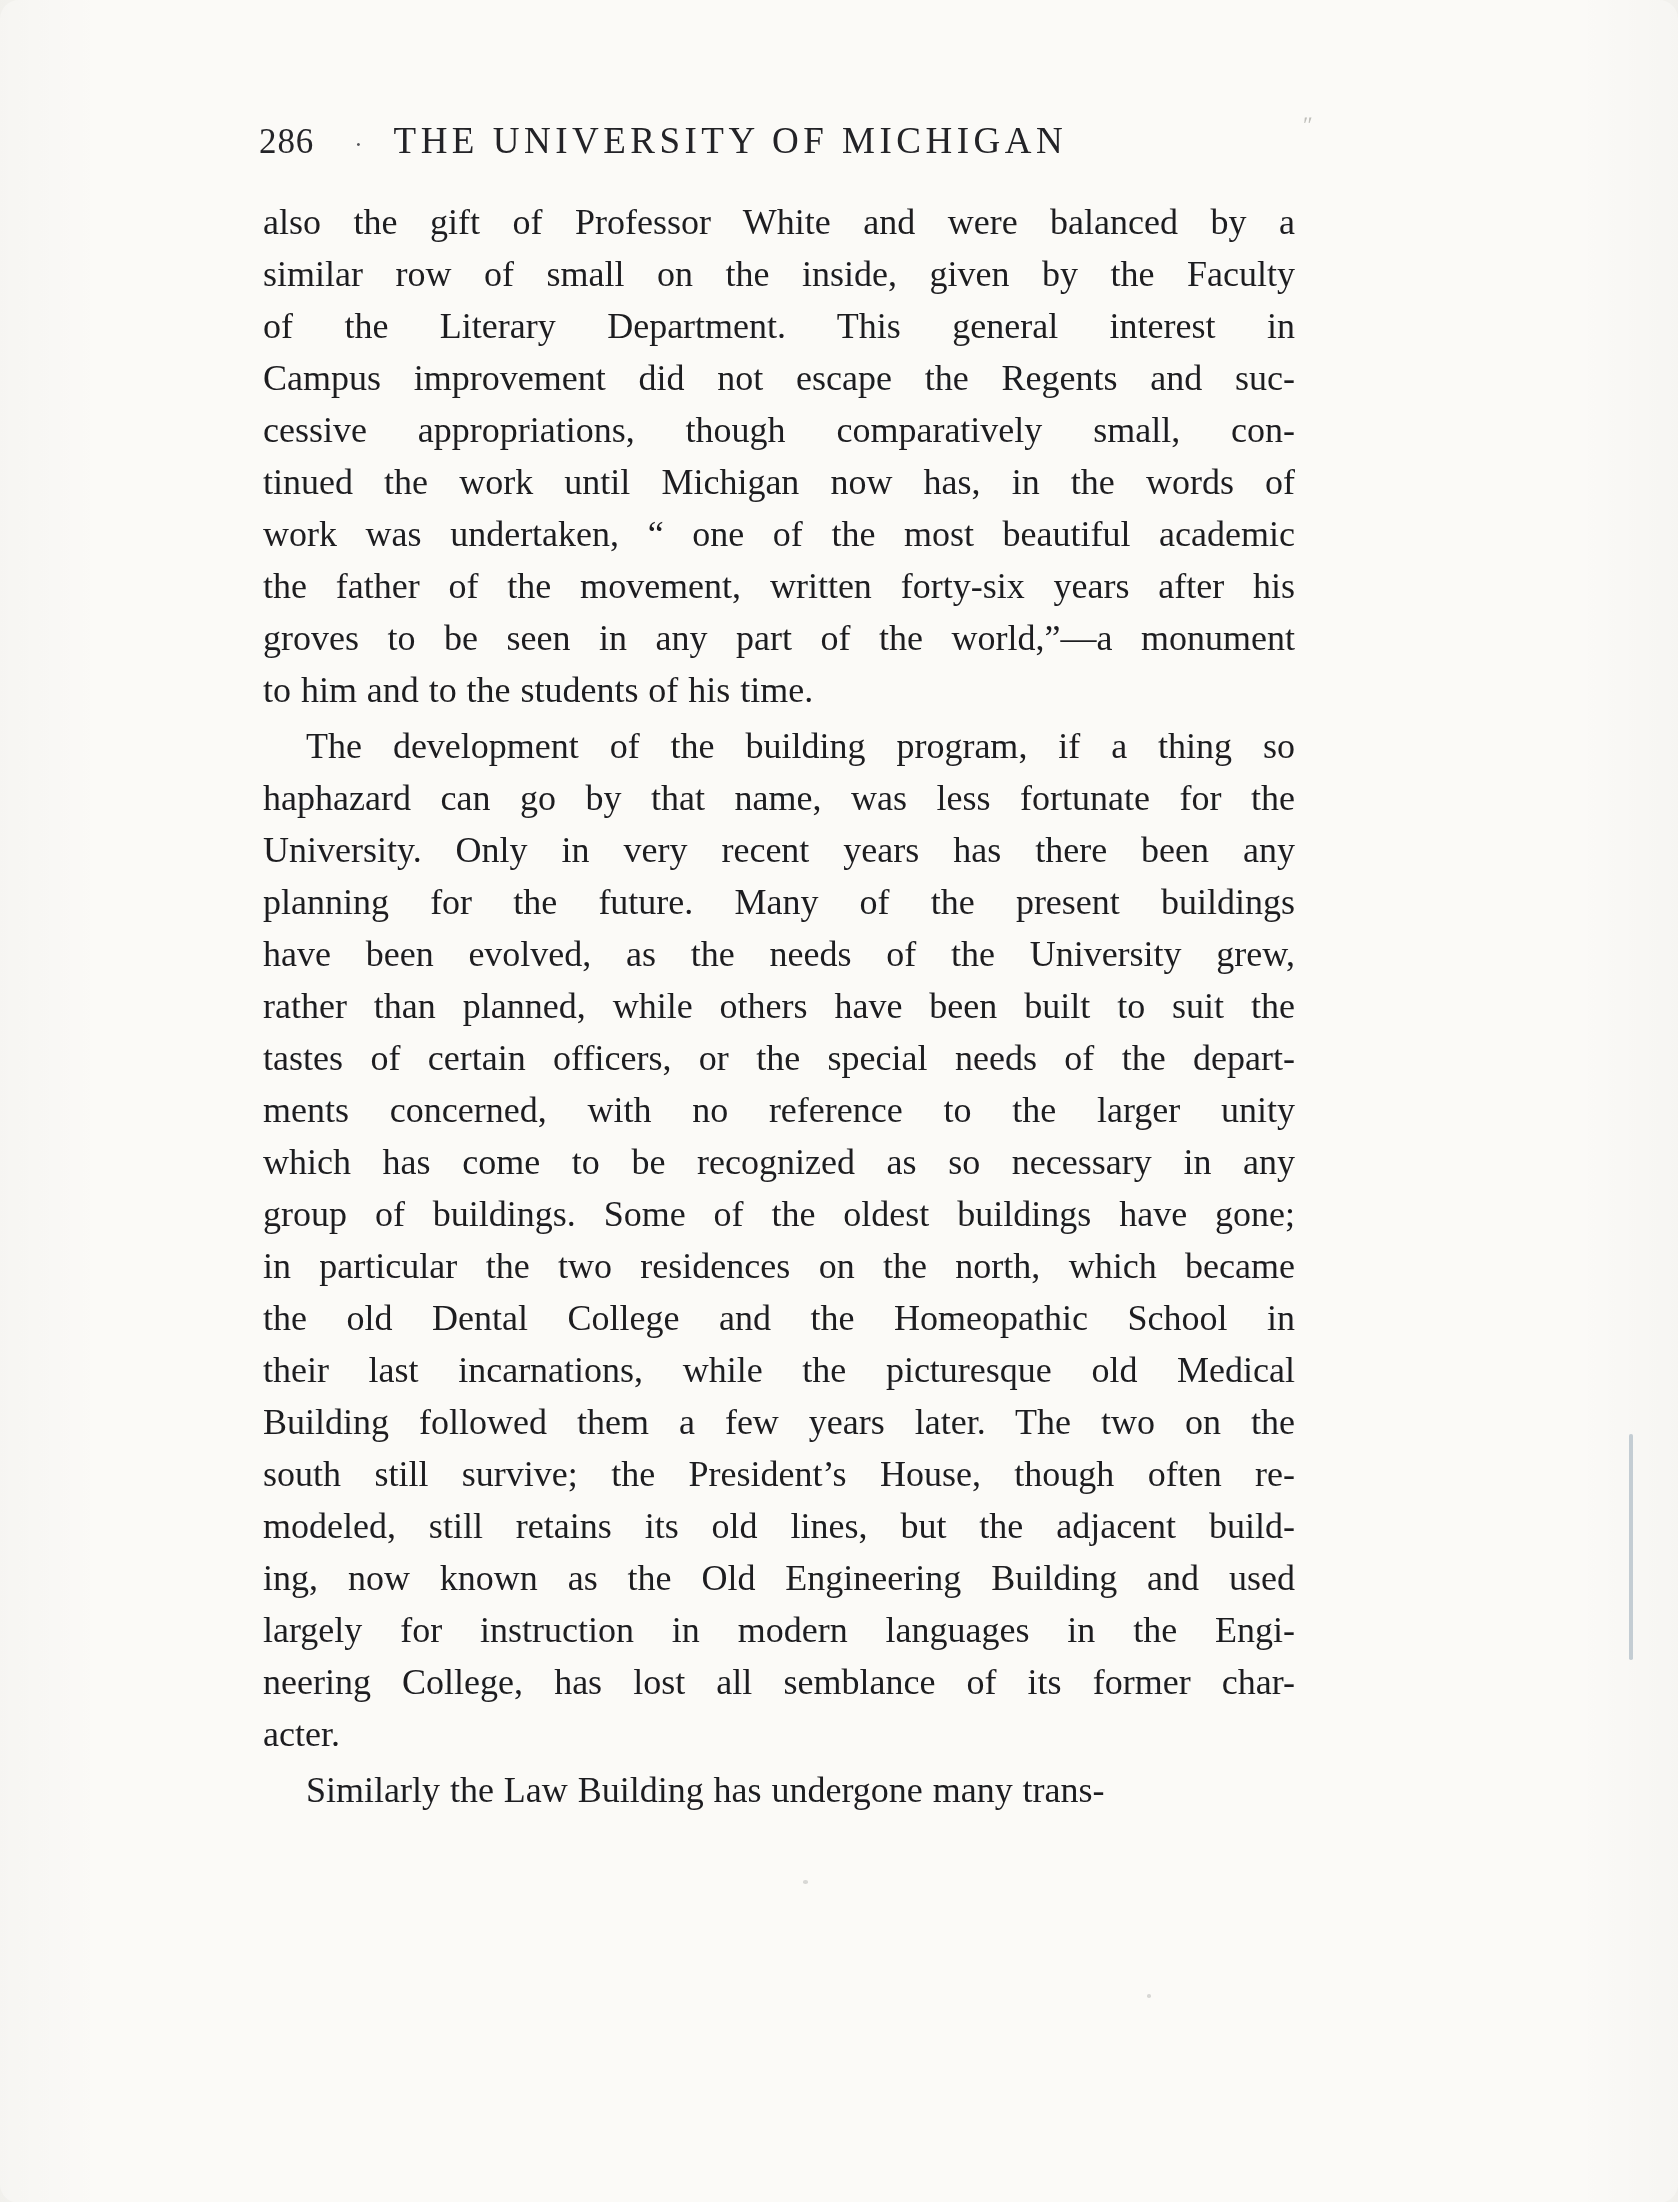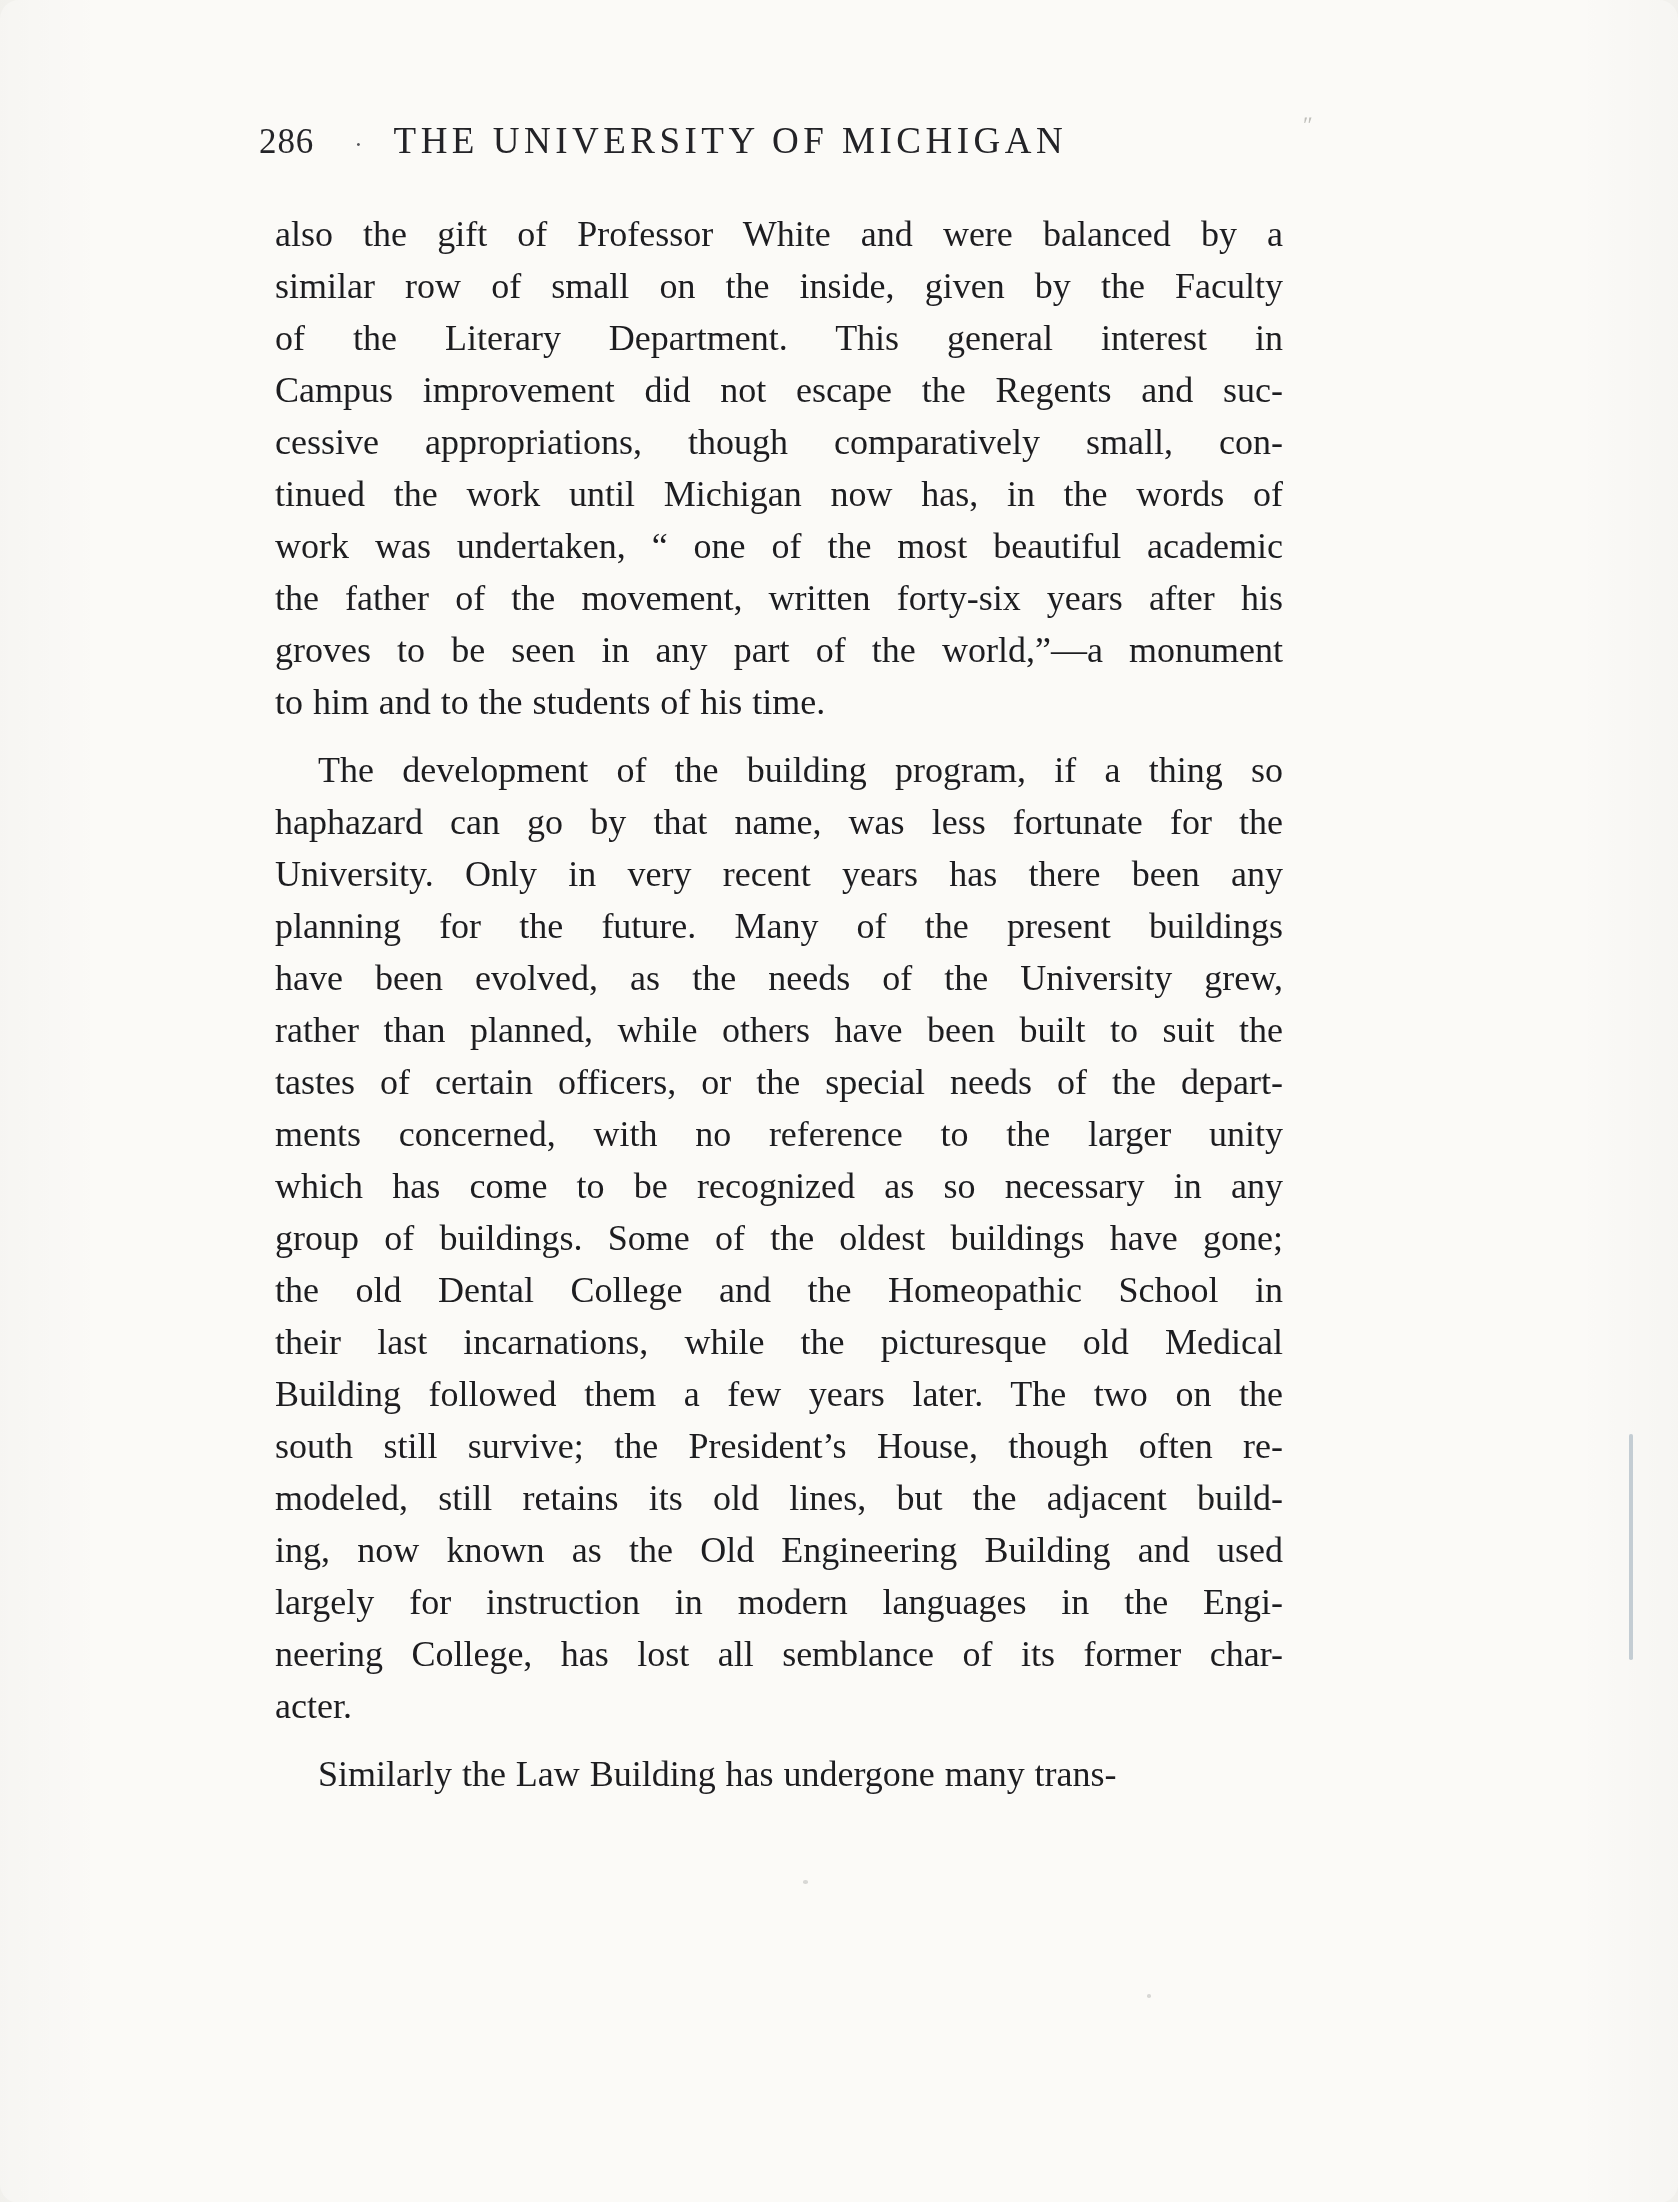--- a/index.html
+++ b/index.html
@@ -60,21 +60,21 @@
     opacity: 0.55;
     letter-spacing: 1.8px;
   }
 
   .body-block {
     position: absolute;
     left: 259px;
     top: 192px;
     width: 1040px;
   }
-  .paragraph { margin: 16px; }
+  .paragraph { margin: 4px; }
   .line {
     font-size: 36px;
     line-height: 52px;
     text-align: justify;
     text-align-last: justify;
     -moz-text-align-last: justify;
     word-spacing: 0.9px;
   }
   .line.last {
     text-align-last: left;
@@ -131,20 +131,21 @@
         <div class="line indent">The development of the building program, if a thing so</div>
         <div class="line">haphazard can go by that name, was less fortunate for the</div>
         <div class="line">University.  Only in very recent years has there been any</div>
         <div class="line">planning for the future.  Many of the present buildings</div>
         <div class="line">have been evolved, as the needs of the University grew,</div>
         <div class="line">rather than planned, while others have been built to suit the</div>
         <div class="line">tastes of certain officers, or the special needs of the depart-</div>
         <div class="line">ments concerned, with no reference to the larger unity</div>
         <div class="line">which has come to be recognized as so necessary in any</div>
         <div class="line">group of buildings.  Some of the oldest buildings have gone;</div>
+        <div class="line">in particular the two residences on the north, which became</div>
         <div class="line">the old Dental College and the Homeopathic School in</div>
         <div class="line">their last incarnations, while the picturesque old Medical</div>
         <div class="line">Building followed them a few years later.  The two on the</div>
         <div class="line">south still survive; the President’s House, though often re-</div>
         <div class="line">modeled, still retains its old lines, but the adjacent build-</div>
         <div class="line">ing, now known as the Old Engineering Building and used</div>
         <div class="line">largely for instruction in modern languages in the Engi-</div>
         <div class="line">neering College, has lost all semblance of its former char-</div>
         <div class="line last">acter.</div>
       </div>

